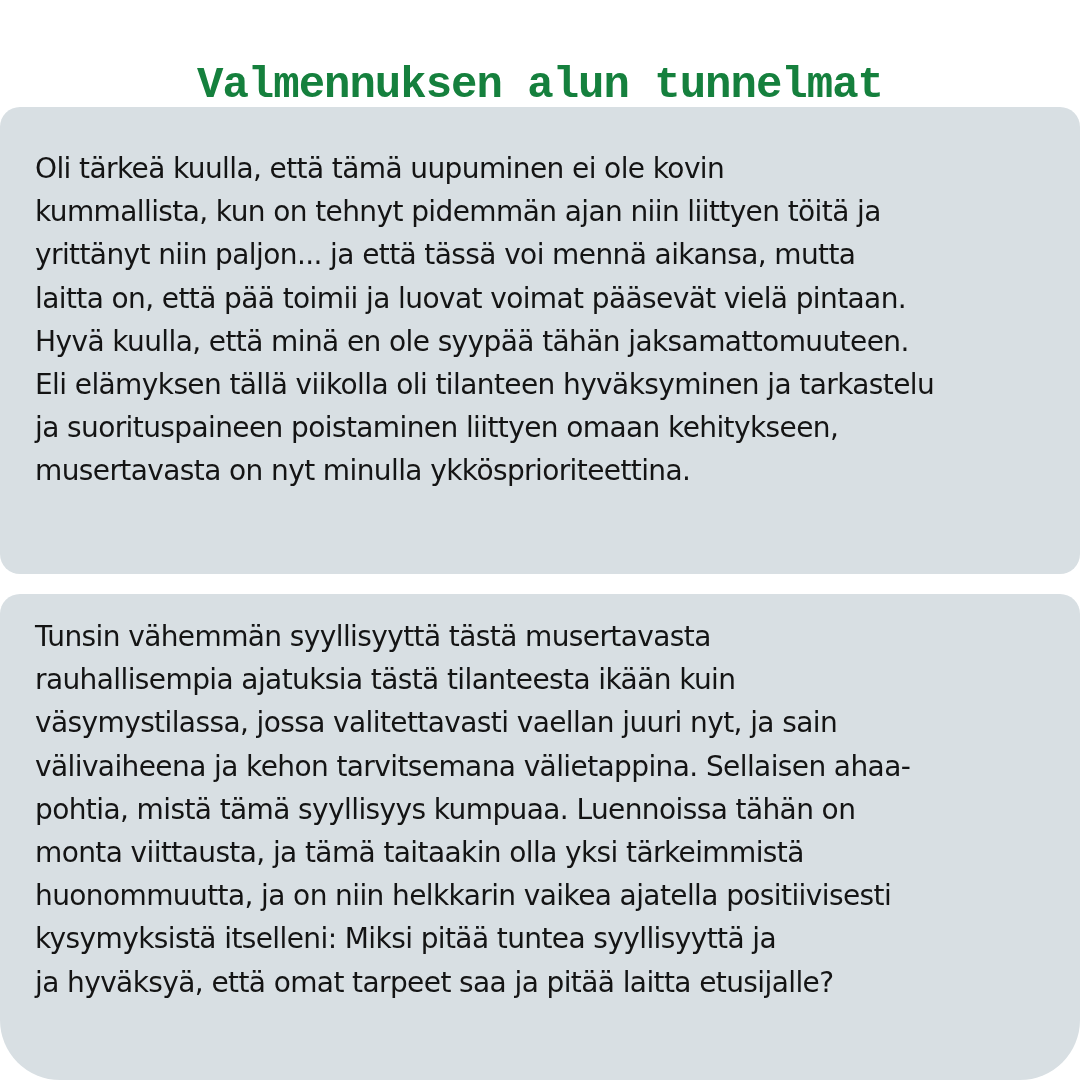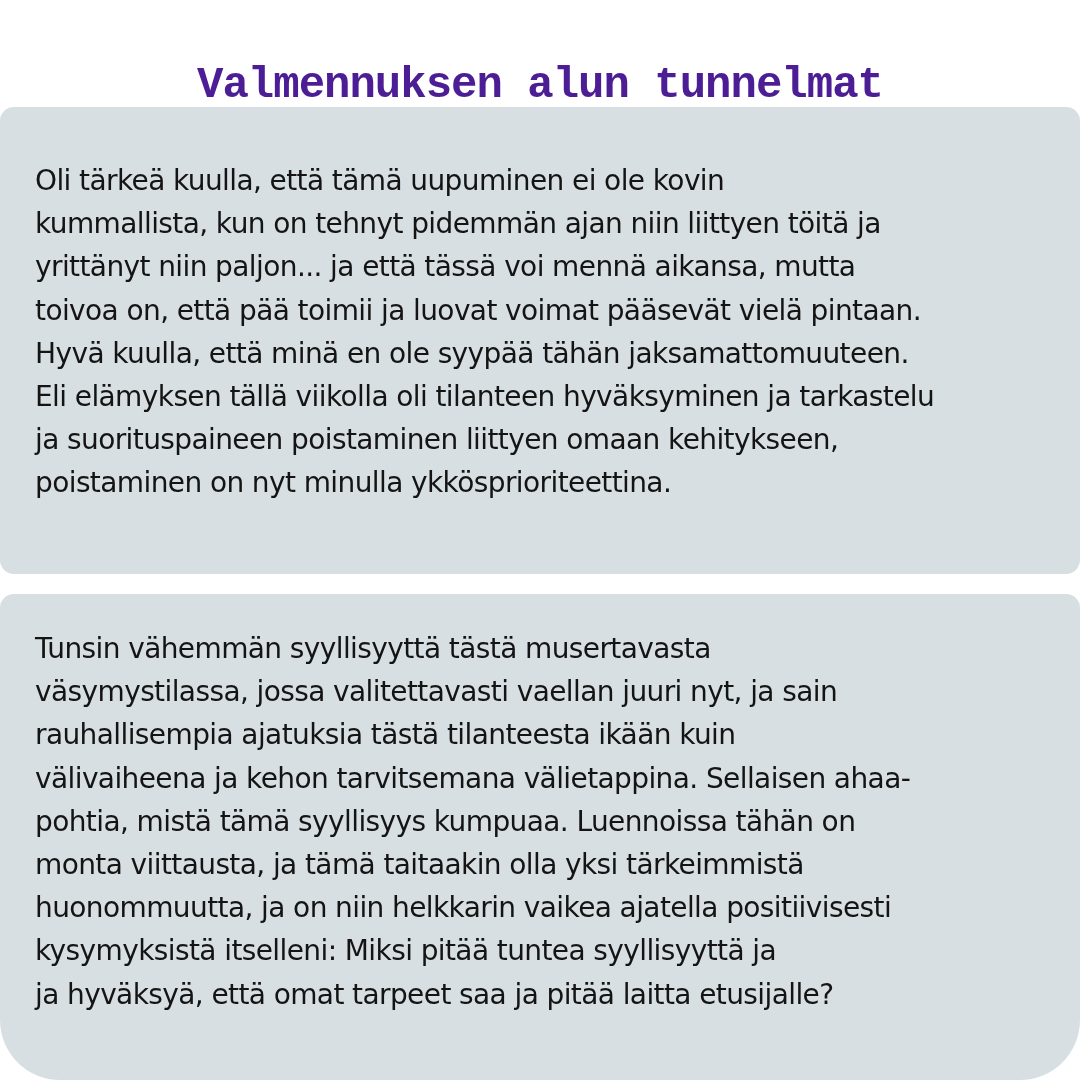--- a/index.html
+++ b/index.html
@@ -16,31 +16,31 @@
     .title {
       position: absolute;
       top: 26px;
       left: 0;
       width: 1080px;
       text-align: center;
       font-family: "Liberation Mono", "DejaVu Sans Mono", monospace;
       font-weight: bold;
       font-size: 44px;
       line-height: 60px;
-      color: #4c1d95;
+      color: #15803d;
       letter-spacing: -1px;
     }
     .card {
       position: absolute;
       left: 0;
       width: 1080px;
       background: #d8dfe3;
-      border-radius: 14px;
+      border-radius: 20px;
       box-sizing: border-box;
-      padding: 12px 30px 0 35px;
+      padding: 0 30px 0 35px;
     }
     .card-1 {
       top: 107px;
       height: 467px;
     }
     .card-2 {
       top: 594px;
       height: 486px;
       border-bottom-left-radius: 60px;
       border-bottom-right-radius: 60px;
@@ -65,33 +65,33 @@
 </head>
 <body>
 
 <h1 class="title">Valmennuksen alun tunnelmat</h1>
 
 <div class="card card-1">
   <p class="card-text">
     <span class="line">Oli tärkeä kuulla, että tämä uupuminen ei ole kovin</span>
     <span class="line">kummallista, kun on tehnyt pidemmän ajan niin liittyen töitä ja</span>
     <span class="line">yrittänyt niin paljon... ja että tässä voi mennä aikansa, mutta</span>
-    <span class="line">toivoa on, että pää toimii ja luovat voimat pääsevät vielä pintaan.</span>
+    <span class="line">laitta on, että pää toimii ja luovat voimat pääsevät vielä pintaan.</span>
     <span class="line">Hyvä kuulla, että minä en ole syypää tähän jaksamattomuuteen.</span>
     <span class="line">Eli elämyksen tällä viikolla oli tilanteen hyväksyminen ja tarkastelu</span>
     <span class="line">ja suorituspaineen poistaminen liittyen omaan kehitykseen,</span>
-    <span class="line">poistaminen on nyt minulla ykkösprioriteettina.</span>
+    <span class="line">musertavasta on nyt minulla ykkösprioriteettina.</span>
   </p>
 </div>
 
 <div class="card card-2">
   <p class="card-text">
     <span class="line">Tunsin vähemmän syyllisyyttä tästä musertavasta</span>
+    <span class="line">rauhallisempia ajatuksia tästä tilanteesta ikään kuin</span>
     <span class="line">väsymystilassa, jossa valitettavasti vaellan juuri nyt, ja sain</span>
-    <span class="line">rauhallisempia ajatuksia tästä tilanteesta ikään kuin</span>
     <span class="line">välivaiheena ja kehon tarvitsemana välietappina. Sellaisen ahaa-</span>
     <span class="line">pohtia, mistä tämä syyllisyys kumpuaa. Luennoissa tähän on</span>
     <span class="line">monta viittausta, ja tämä taitaakin olla yksi tärkeimmistä</span>
     <span class="line">huonommuutta, ja on niin helkkarin vaikea ajatella positiivisesti</span>
     <span class="line">kysymyksistä itselleni: Miksi pitää tuntea syyllisyyttä ja</span>
     <span class="line">ja hyväksyä, että omat tarpeet saa ja pitää laitta etusijalle?</span>
   </p>
 </div>
 
 </body></html>

